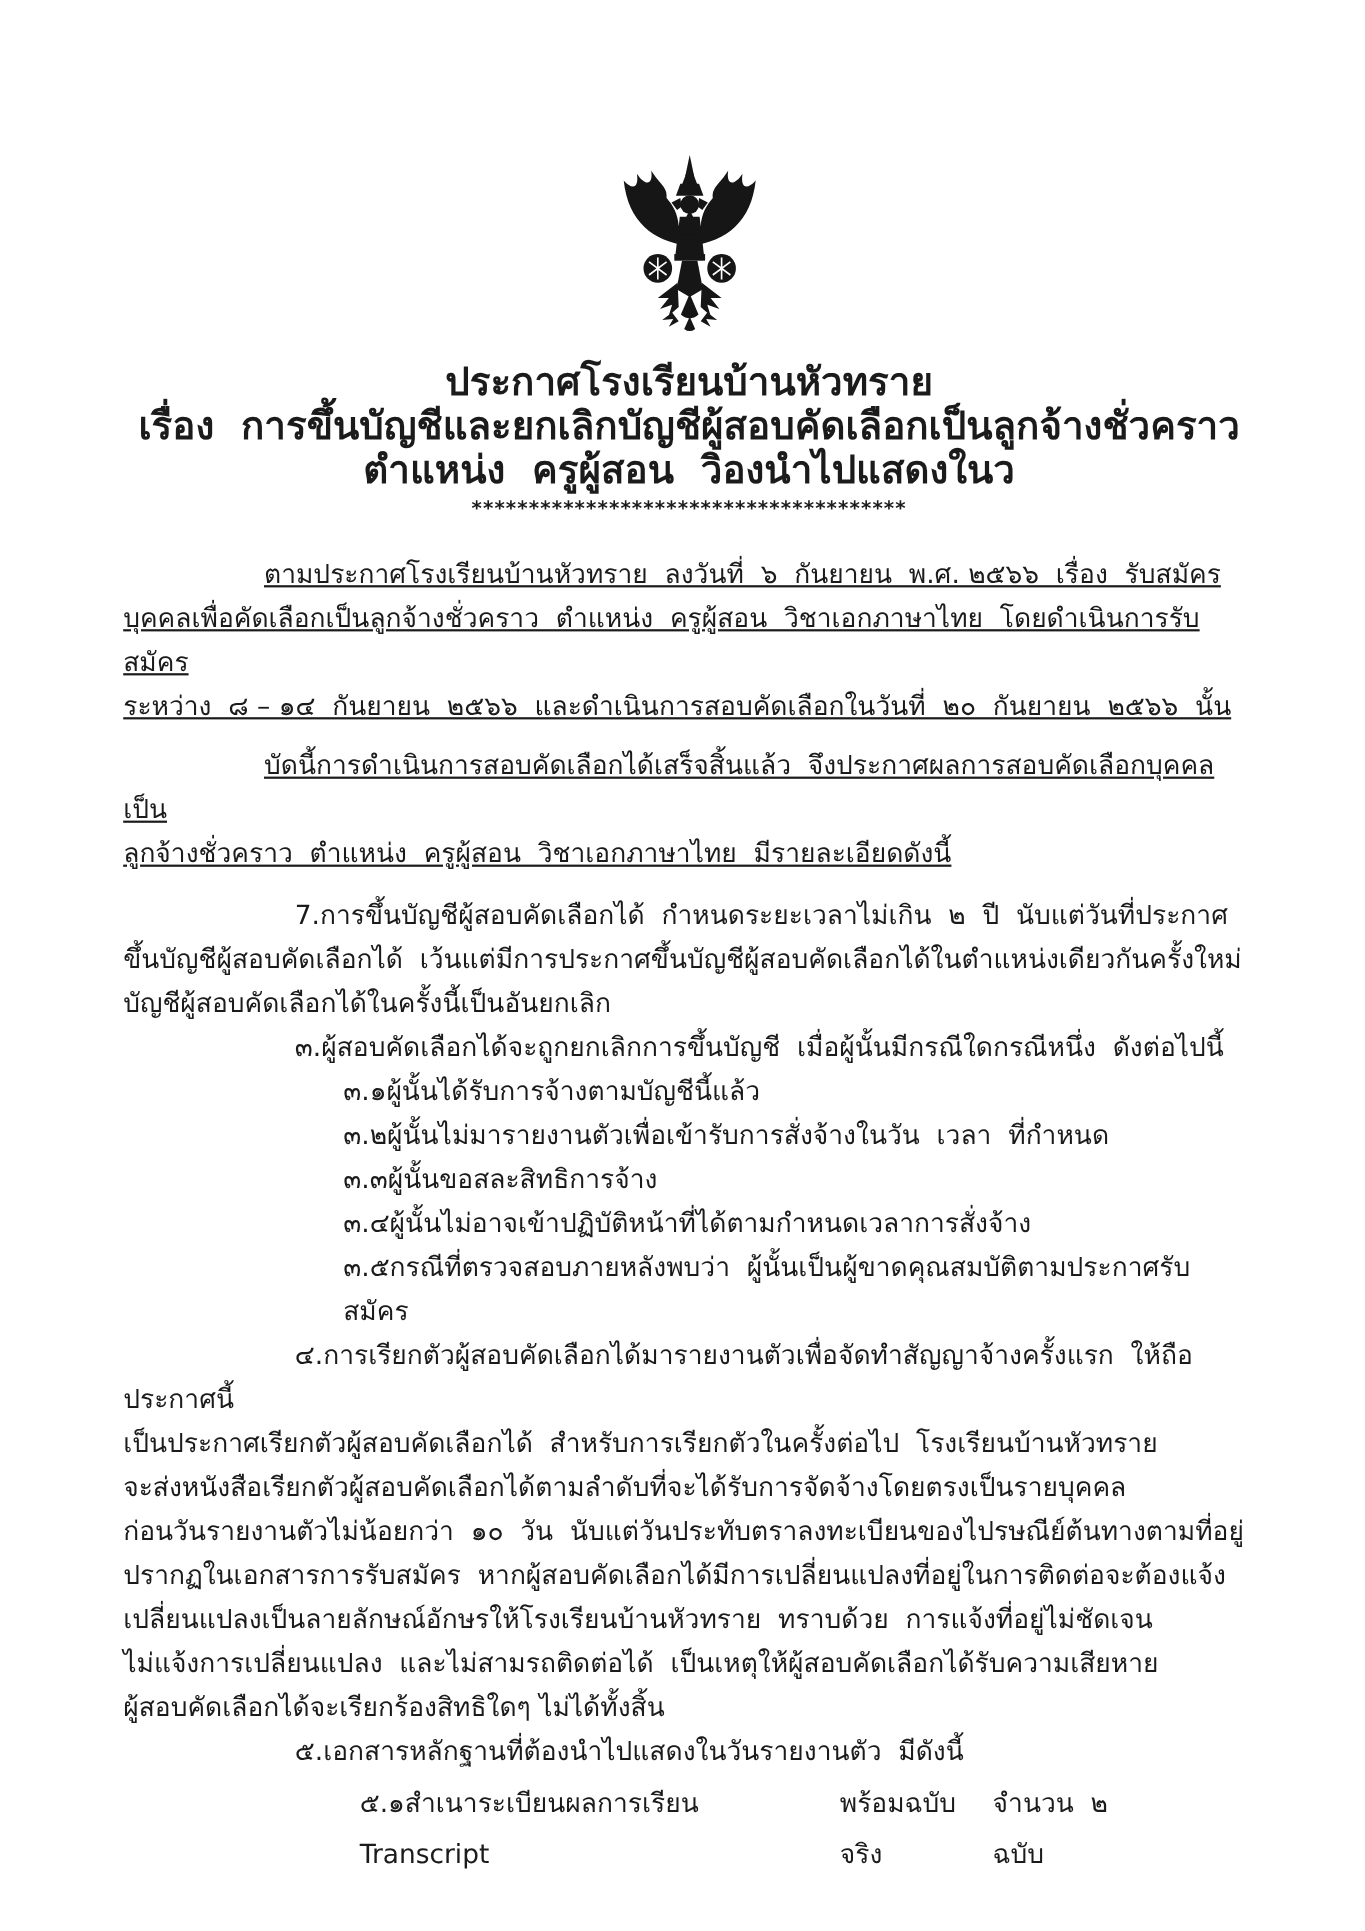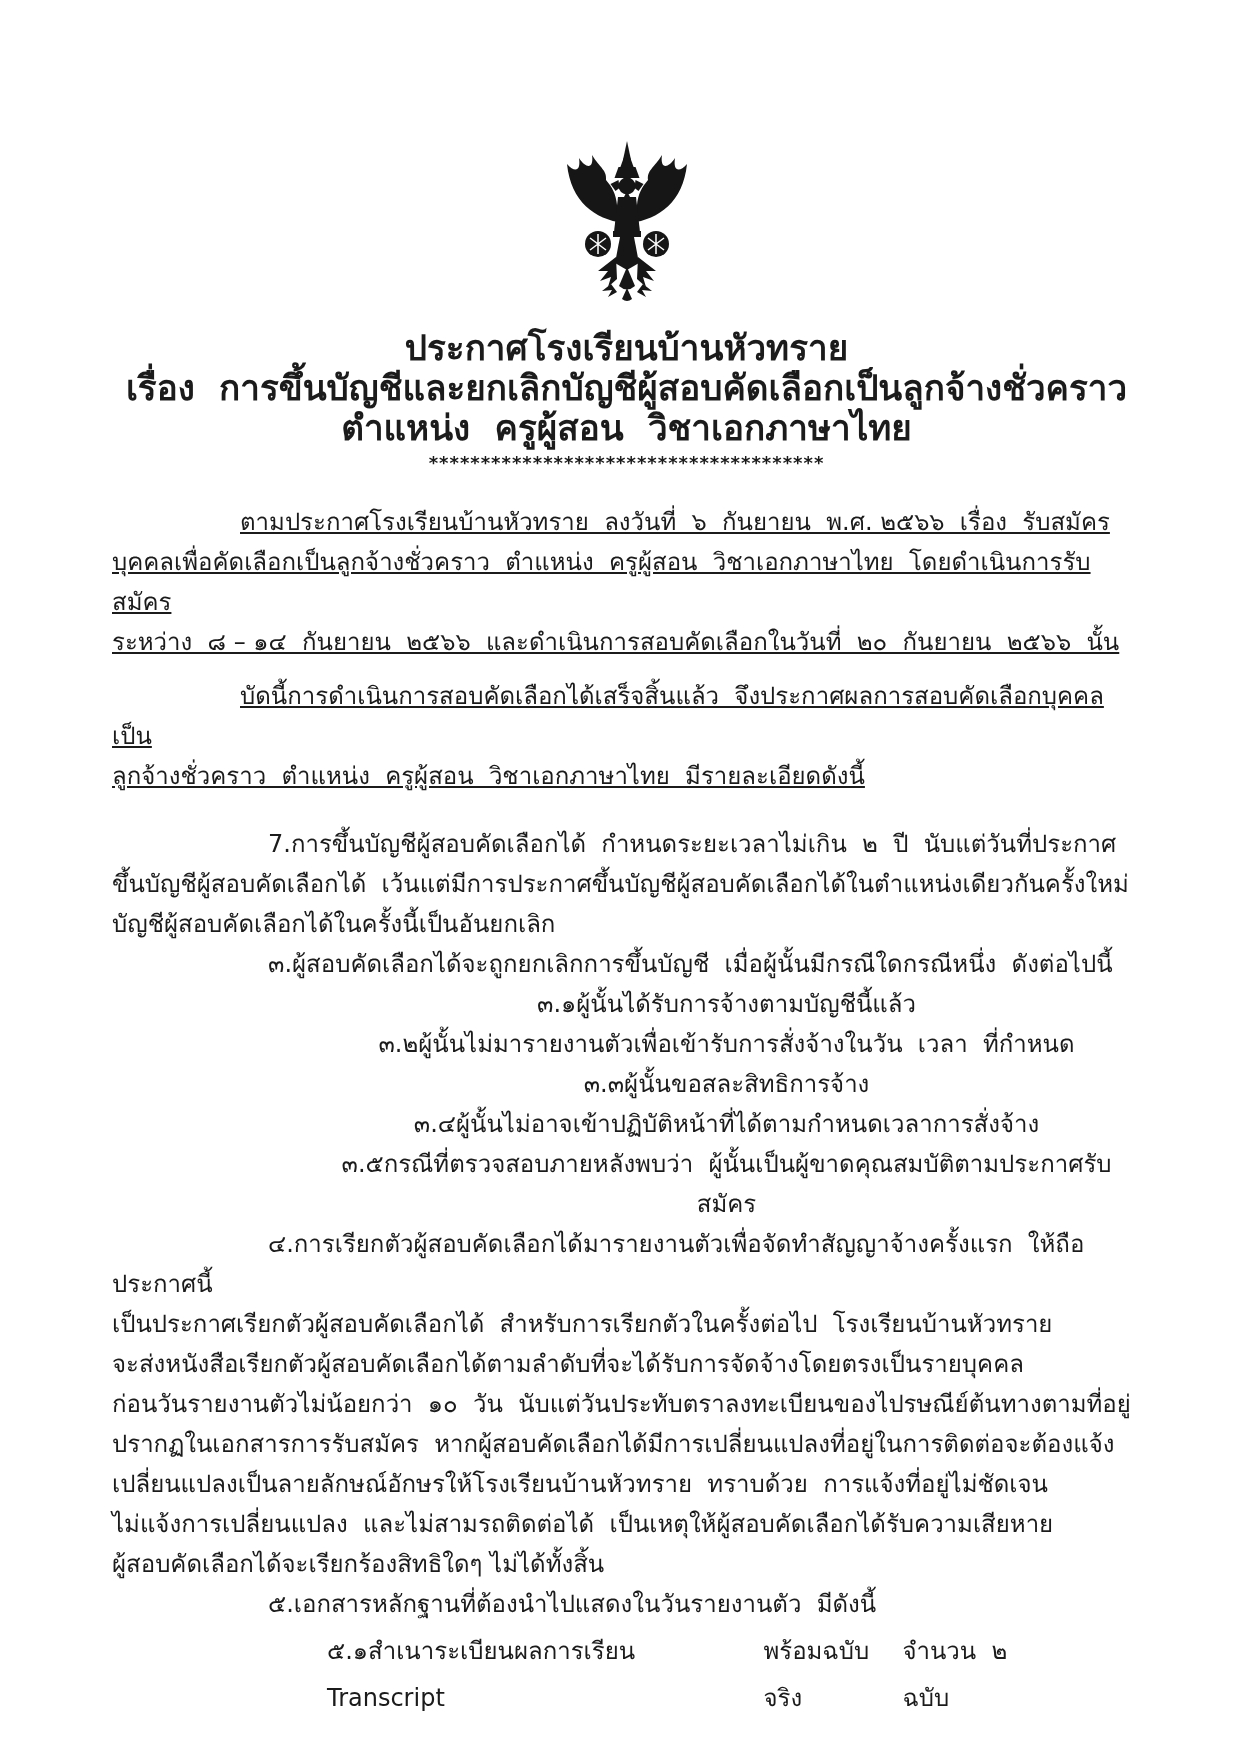--- a/index.html
+++ b/index.html
@@ -36,30 +36,29 @@
     margin-bottom: 26px;
     font-weight: bold;
   }
   .body-text { font-size: 24px; line-height: 40px; }
   .para {
     white-space: pre-wrap;
     text-indent: 128px;
     margin-bottom: 14px;
     text-decoration: underline;
   }
-  .para.tight { margin-bottom: 28px; }
+  .para.tight { margin-bottom: 16px; }
   .clause {
     white-space: pre-wrap;
     text-indent: 156px;
   }
   .subclause {
     white-space: pre-wrap;
     padding-left: 200px;
     line-height: 40px;
-    text-align: center;
   }
   .doc-list { margin-top: 4px; }
   .doc-row {
     display: flex;
     align-items: baseline;
     padding-left: 215px;
     padding-right: 78px;
     line-height: 47px;
     white-space: pre-wrap;
   }
@@ -108,21 +107,21 @@
         <path d="M118 292 l-18 14 20 -2 -8 14 18 -10 Z"></path>
         <path d="M182 292 l18 14 -20 -2 8 14 -18 -10 Z"></path>
         <path d="M150 300 l-10 22 q10 8 20 0 Z"></path>
       </g>
     </svg>
   </div>
 
   <div class="title-block">
     <div class="title-line">ประกาศโรงเรียนบ้านหัวทราย</div>
     <div class="title-line">เรื่อง  การขึ้นบัญชีและยกเลิกบัญชีผู้สอบคัดเลือกเป็นลูกจ้างชั่วคราว</div>
-    <div class="title-line">ตำแหน่ง  ครูผู้สอน  วิชาเอกภาษาไทย</div>
+    <div class="title-line">ตำแหน่ง  ครูผู้สอน  วิองนำไปแสดงในว</div>
     <div class="divider">**************************************</div>
   </div>
 
   <div class="body-text">
     <p class="para">ตามประกาศโรงเรียนบ้านหัวทราย  ลงวันที่  ๖  กันยายน  พ.ศ. ๒๕๖๖  เรื่อง  รับสมัคร
 บุคคลเพื่อคัดเลือกเป็นลูกจ้างชั่วคราว  ตำแหน่ง  ครูผู้สอน  วิชาเอกภาษาไทย  โดยดำเนินการรับสมัคร
 ระหว่าง  ๘ – ๑๔  กันยายน  ๒๕๖๖  และดำเนินการสอบคัดเลือกในวันที่  ๒๐  กันยายน  ๒๕๖๖  นั้น</p>
     <p class="para tight">บัดนี้การดำเนินการสอบคัดเลือกได้เสร็จสิ้นแล้ว  จึงประกาศผลการสอบคัดเลือกบุคคลเป็น
 ลูกจ้างชั่วคราว  ตำแหน่ง  ครูผู้สอน  วิชาเอกภาษาไทย  มีรายละเอียดดังนี้</p>
 

